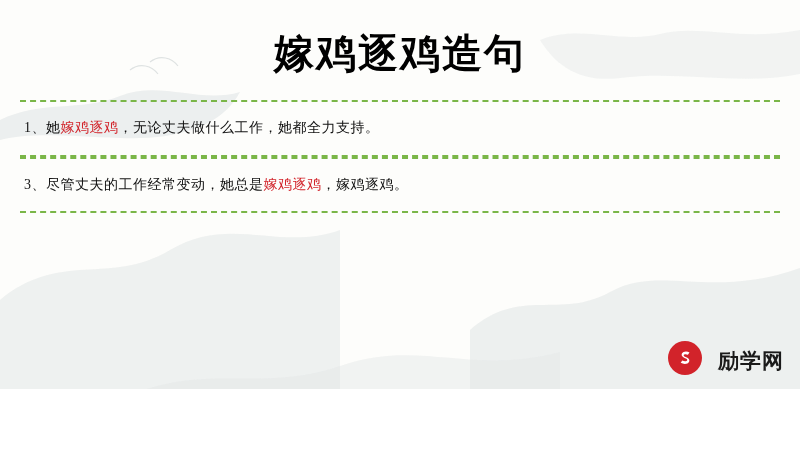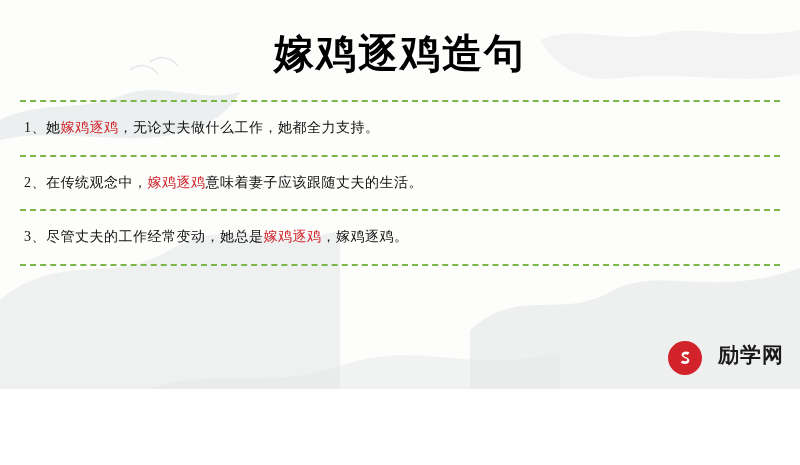--- a/index.html
+++ b/index.html
@@ -60,21 +60,21 @@
   }
   .kw {
     color: #d2232a;
   }
   .logo {
     position: absolute;
     right: 16px;
     bottom: 14px;
     z-index: 3;
     display: flex;
-    align-items: flex-start;
+    align-items: flex-end;
     gap: 16px;
   }
   .logo-mark {
     width: 34px;
     height: 34px;
     border-radius: 50%;
     background: #d2232a;
     display: flex;
     align-items: center;
     justify-content: center;
@@ -114,23 +114,20 @@
     <div class="title">嫁鸡逐鸡造句</div>
 
     <div class="divider"></div>
 
     <div class="sentence">
       <span>1、</span><span>她</span><span class="kw">嫁鸡逐鸡</span><span>，无论丈夫做什么工作，她都全力支持。</span>
     </div>
 
     <div class="divider"></div>
 
-    <div class="sentence">
-      <span>2、</span><span>在传统观念中，</span><span class="kw">嫁鸡逐鸡</span><span>意味着妻子应该跟随丈夫的生活。</span>
-    </div>
 
     <div class="divider"></div>
 
     <div class="sentence">
       <span>3、</span><span>尽管丈夫的工作经常变动，她总是</span><span class="kw">嫁鸡逐鸡</span><span>，嫁鸡逐鸡。</span>
     </div>
 
     <div class="divider"></div>
 
   </div>

